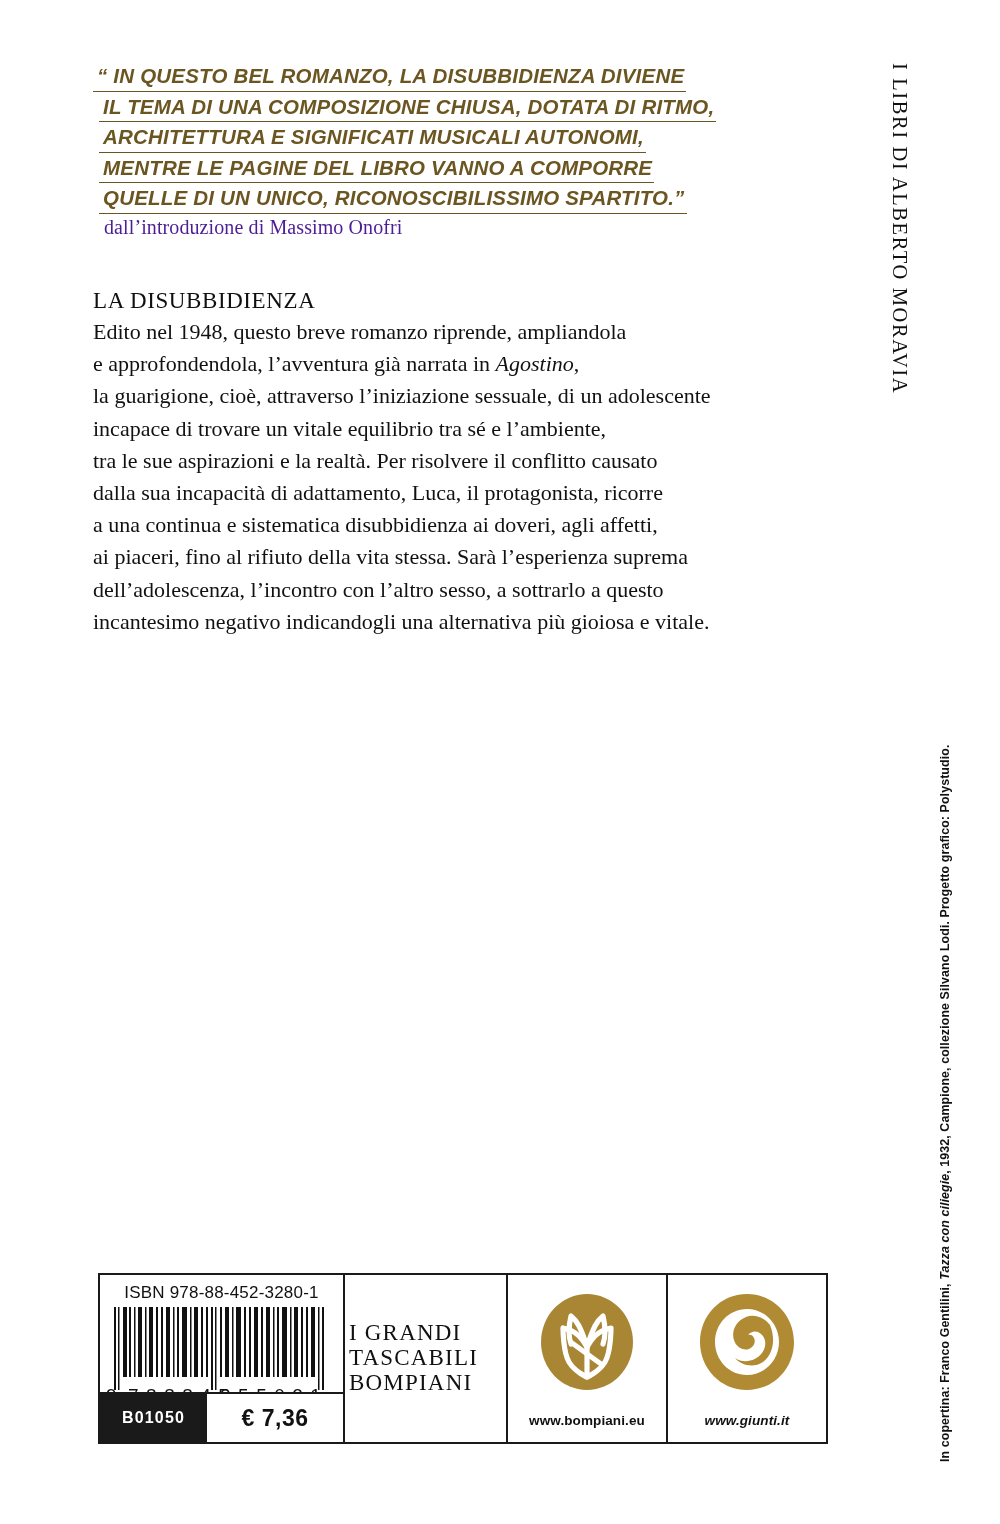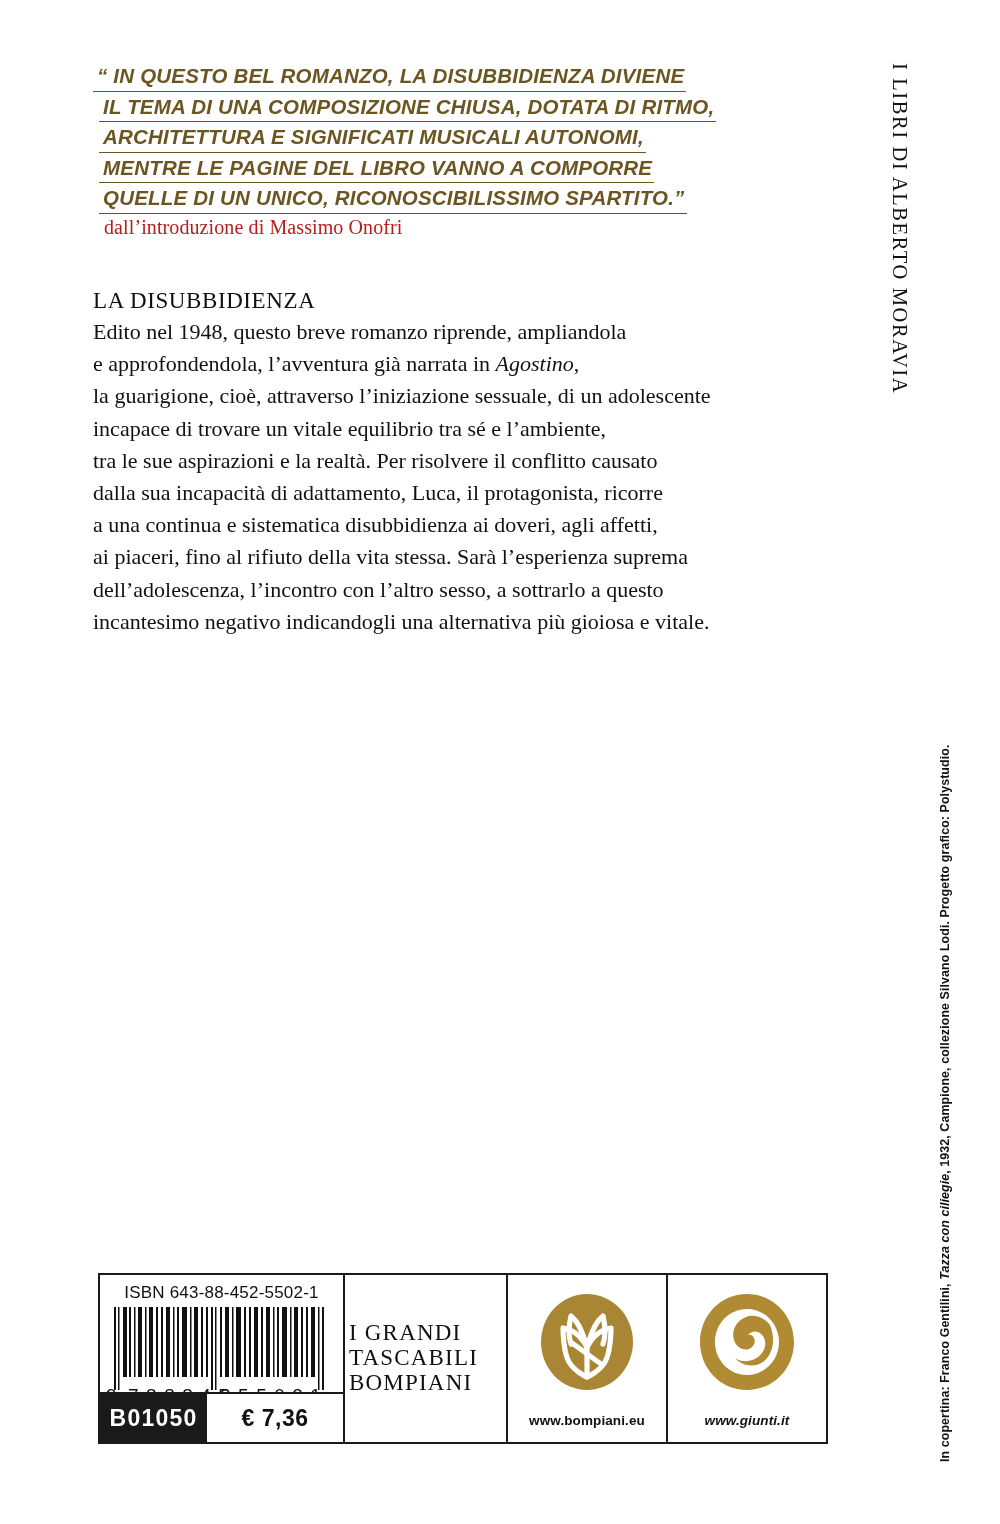--- a/index.html
+++ b/index.html
@@ -39,21 +39,21 @@
   .quote-row.l2, .quote-row.l3, .quote-row.l4, .quote-row.l5 {
     padding-left: 6px;
   }
 
   #quote-attrib {
     position: absolute;
     left: 104px;
     top: 216px;
     font-family: "Liberation Serif", serif;
     font-size: 20px;
-    color: #b91c1c;
+    color: #4c1d95;
     letter-spacing: 0.1px;
   }
 
   
   #blurb-title {
     position: absolute;
     left: 93px;
     top: 288px;
     font-family: "Liberation Serif", serif;
     font-size: 23px;
@@ -173,21 +173,21 @@
     height: 48px;
     border-top: 2px solid #1a1a1a;
     display: flex;
   }
   #code-sku {
     width: 107px;
     background: #1a1a1a;
     color: #ffffff;
     font-family: "Liberation Sans", sans-serif;
     font-weight: bold;
-    font-size: 23px;
+    font-size: 16px;
     letter-spacing: 1.2px;
     display: flex;
     align-items: center;
     justify-content: center;
   }
   #code-price {
     flex: 1;
     background: #ffffff;
     color: #111111;
     font-family: "Liberation Sans", sans-serif;
@@ -273,21 +273,21 @@
   <span class="vtext">I LIBRI DI ALBERTO MORAVIA</span>
 </div>
 
 <div id="credits-vertical">
   <span class="vtext"><span>In copertina: Franco Gentilini, </span><span class="ital">Tazza con ciliegie</span><span>, 1932, Campione, collezione Silvano Lodi. Progetto grafico: Polystudio.</span></span>
 </div>
 
 <div id="bottom-bar">
 
   <div class="bar-cell cell-barcode">
-    <div id="isbn-text">ISBN 643-88-452-5502-1</div>
+    <div id="isbn-text">ISBN 978-88-452-3280-1</div>
 
     <svg id="barcode-bars" viewBox="0 0 216 83" preserveAspectRatio="none">
       <g fill="#111111">
         <rect x="0" y="0" width="2" height="83"></rect>
         <rect x="4" y="0" width="1.5" height="83"></rect>
         <rect x="9" y="0" width="4" height="70"></rect>
         <rect x="15" y="0" width="2" height="70"></rect>
         <rect x="20" y="0" width="1.5" height="70"></rect>
         <rect x="24" y="0" width="4" height="70"></rect>
         <rect x="31" y="0" width="1.5" height="70"></rect>

